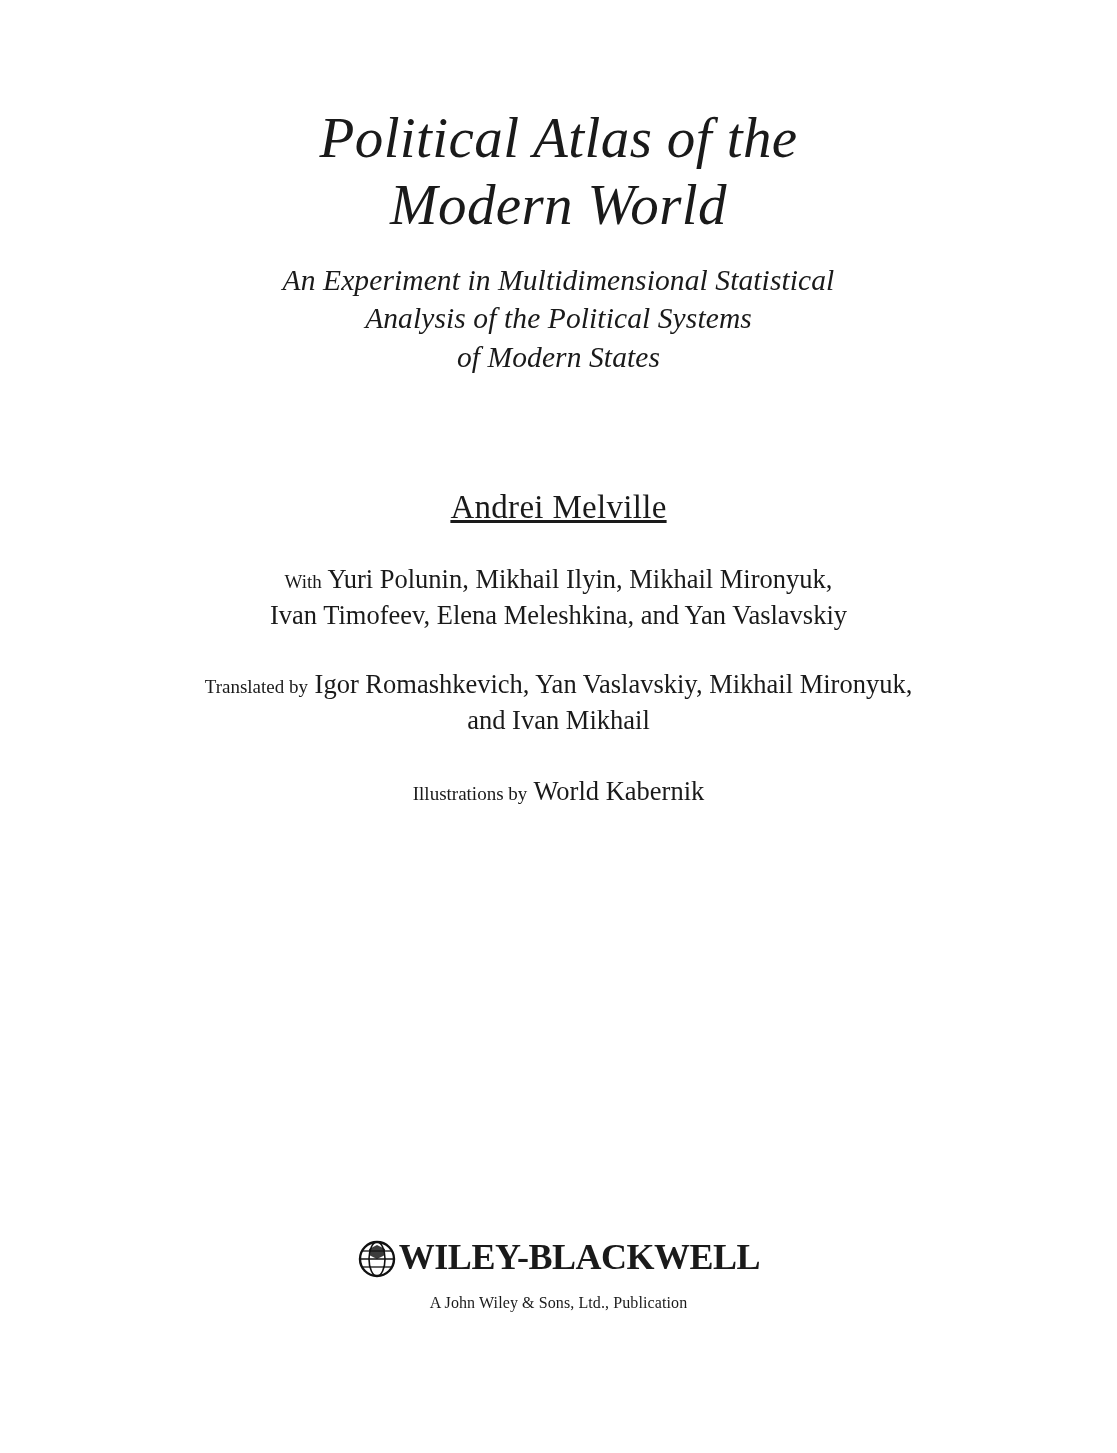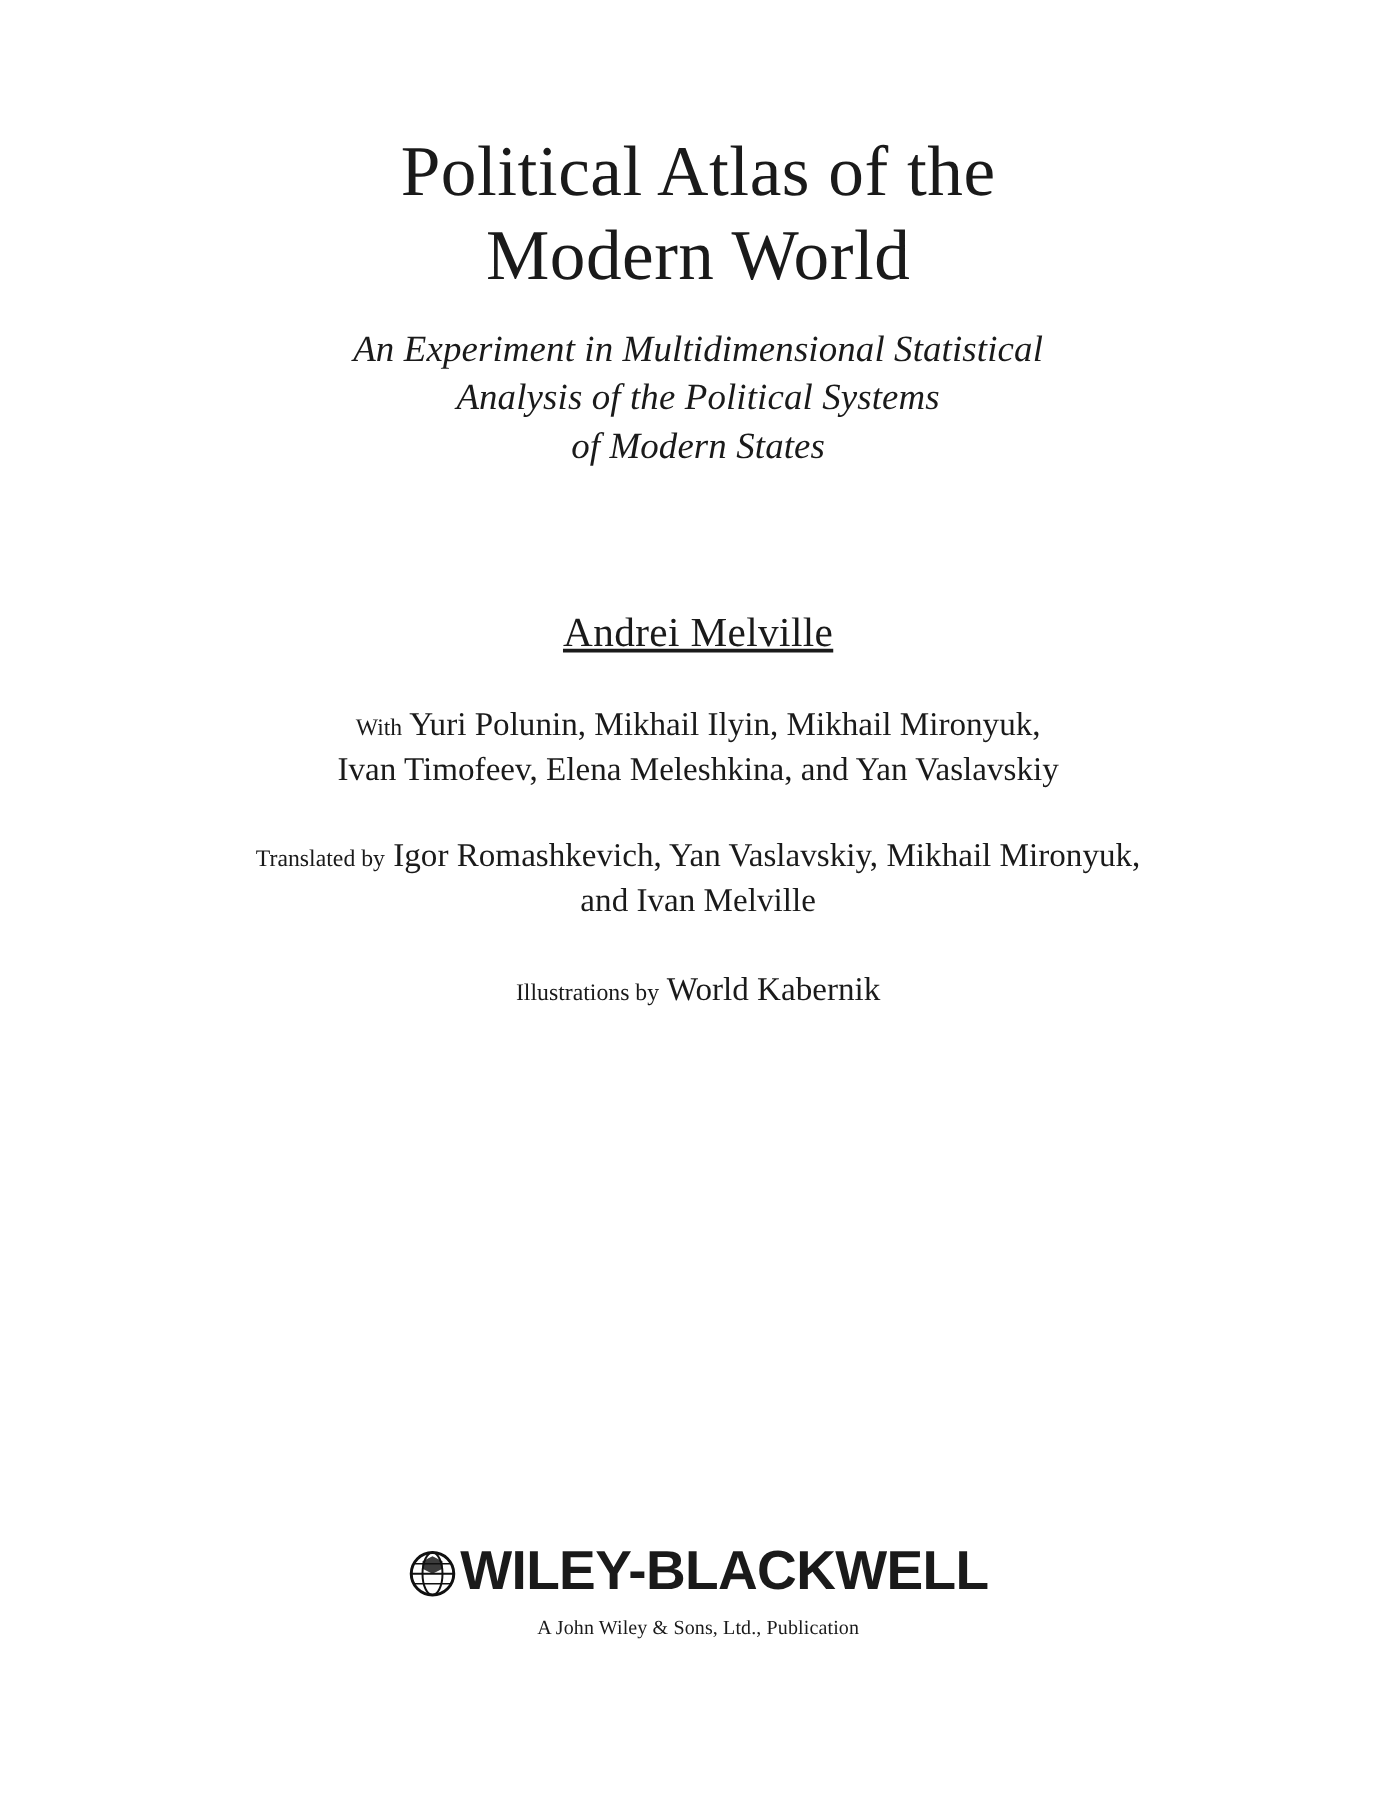--- a/index.html
+++ b/index.html
@@ -28,20 +28,21 @@
     margin-top: 104px;
     text-align: center;
     width: 100%;
   }
   .main-title {
     font-size: 57px;
     line-height: 1.18;
     font-weight: normal;
     letter-spacing: 0.4px;
     margin: 0;
+    font-style: italic;
   }
   .main-title .line {
     display: block;
   }
   .subtitle {
     margin-top: 22px;
     font-style: italic;
     font-size: 29.5px;
     line-height: 1.32;
     letter-spacing: 0.1px;
@@ -102,22 +103,22 @@
     height: 46px;
   }
   .logo-mark {
     width: 40px;
     height: 40px;
     position: relative;
     display: inline-block;
   }
   .logo-mark svg { display: block; }
   .logo-text {
-    font-family: Liberation Sans, sans-serif;
-    font-size: 44px;
+    font-family: Liberation Serif, serif;
+    font-size: 36px;
     font-weight: bold;
     letter-spacing: -0.5px;
     position: relative;
     top: -2px;
   }
   .publisher-line {
     margin-top: 12px;
     font-size: 16px;
     letter-spacing: 0.1px;
   }
@@ -142,21 +143,21 @@
   <div class="author-block">
     <div class="author">Andrei Melville</div>
 
     <div class="contributors">
       <span class="line"><span class="lead-small">With</span> <span>Yuri Polunin, Mikhail Ilyin, Mikhail Mironyuk,</span></span>
       <span class="line">Ivan Timofeev, Elena Meleshkina, and Yan Vaslavskiy</span>
     </div>
 
     <div class="translators">
       <span class="line"><span class="lead-small">Translated by</span> <span>Igor Romashkevich, Yan Vaslavskiy, Mikhail Mironyuk,</span></span>
-      <span class="line">and Ivan Melville</span>
+      <span class="line">and Ivan Mikhail</span>
     </div>
 
     <div class="illustrations">
       <span class="lead-small">Illustrations by</span> <span>World Kabernik</span>
     </div>
   </div>
 
   <div class="publisher-block">
     <div class="logo-row">
       <span class="logo-mark">

